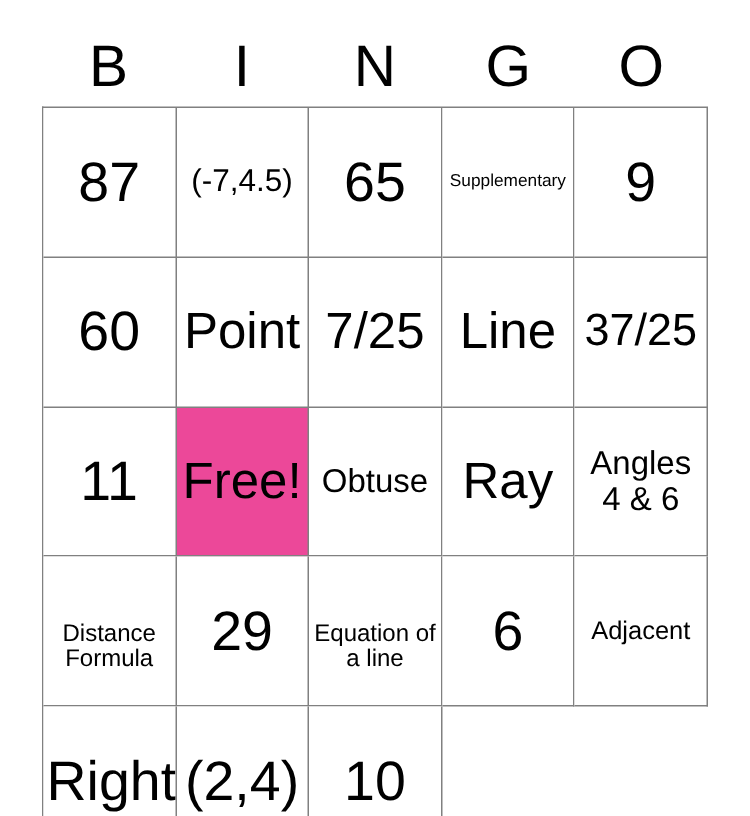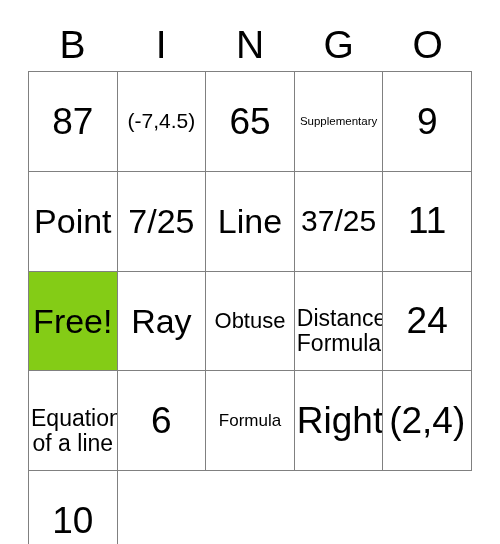--- a/index.html
+++ b/index.html
@@ -76,21 +76,21 @@
     width: 100%;
     line-height: 1.07;
   }
 
   
   .sz-xxl span { font-size: 37px; }
   .sz-xl  span { font-size: 34px; }
   .sz-l   span { font-size: 30px; }
   .sz-m   span { font-size: 21px; }
   .sz-s   span { font-size: 22px; }
-  .sz-xs  span { font-size: 23px; margin-top: 20px; }
+  .sz-xs  span { font-size: 16px; margin-top: 20px; }
   .sz-xxs span { font-size: 17px; }
   .sz-tiny span{ font-size: 11.5px; }
 
   .cell.free {
     background: #e2dc8b;
   }
 </style>
 </head>
 <body>
 
@@ -113,58 +113,64 @@
       </div>
       <div class="cell sz-xxl">
         <span>65</span>
       </div>
       <div class="cell sz-tiny">
         <span>Supplementary</span>
       </div>
       <div class="cell sz-xxl">
         <span>9</span>
       </div>
+      <div class="cell sz-xxl">
+        <span>60</span>
+      </div>
       <div class="cell sz-xl">
         <span>Point</span>
       </div>
       <div class="cell sz-xl">
         <span>7/25</span>
       </div>
       <div class="cell sz-xl">
         <span>Line</span>
       </div>
       <div class="cell sz-l">
         <span>37/25</span>
       </div>
       <div class="cell sz-xxl">
         <span>11</span>
       </div>
-      <div class="cell sz-xl free" style="background: #84cc16;">
+      <div class="cell sz-xl free" style="background: #ec4899;">
         <span>Free!</span>
+      </div>
+      <div class="cell sz-s">
+        <span>Obtuse</span>
       </div>
       <div class="cell sz-xl">
         <span>Ray</span>
       </div>
       <div class="cell sz-s">
-        <span>Obtuse</span>
+        <span>Angles 4 &amp; 6</span>
       </div>
       <div class="cell sz-xs">
         <span>Distance Formula</span>
       </div>
       <div class="cell sz-xxl">
-        <span>24</span>
+        <span>29</span>
       </div>
       <div class="cell sz-xs">
         <span>Equation of a line</span>
       </div>
       <div class="cell sz-xxl">
         <span>6</span>
       </div>
       <div class="cell sz-xxs">
-        <span>Formula</span>
+        <span>Adjacent</span>
       </div>
       <div class="cell sz-xxl">
         <span>Right</span>
       </div>
       <div class="cell sz-xxl">
         <span>(2,4)</span>
       </div>
       <div class="cell sz-xxl">
         <span>10</span>
       </div>

